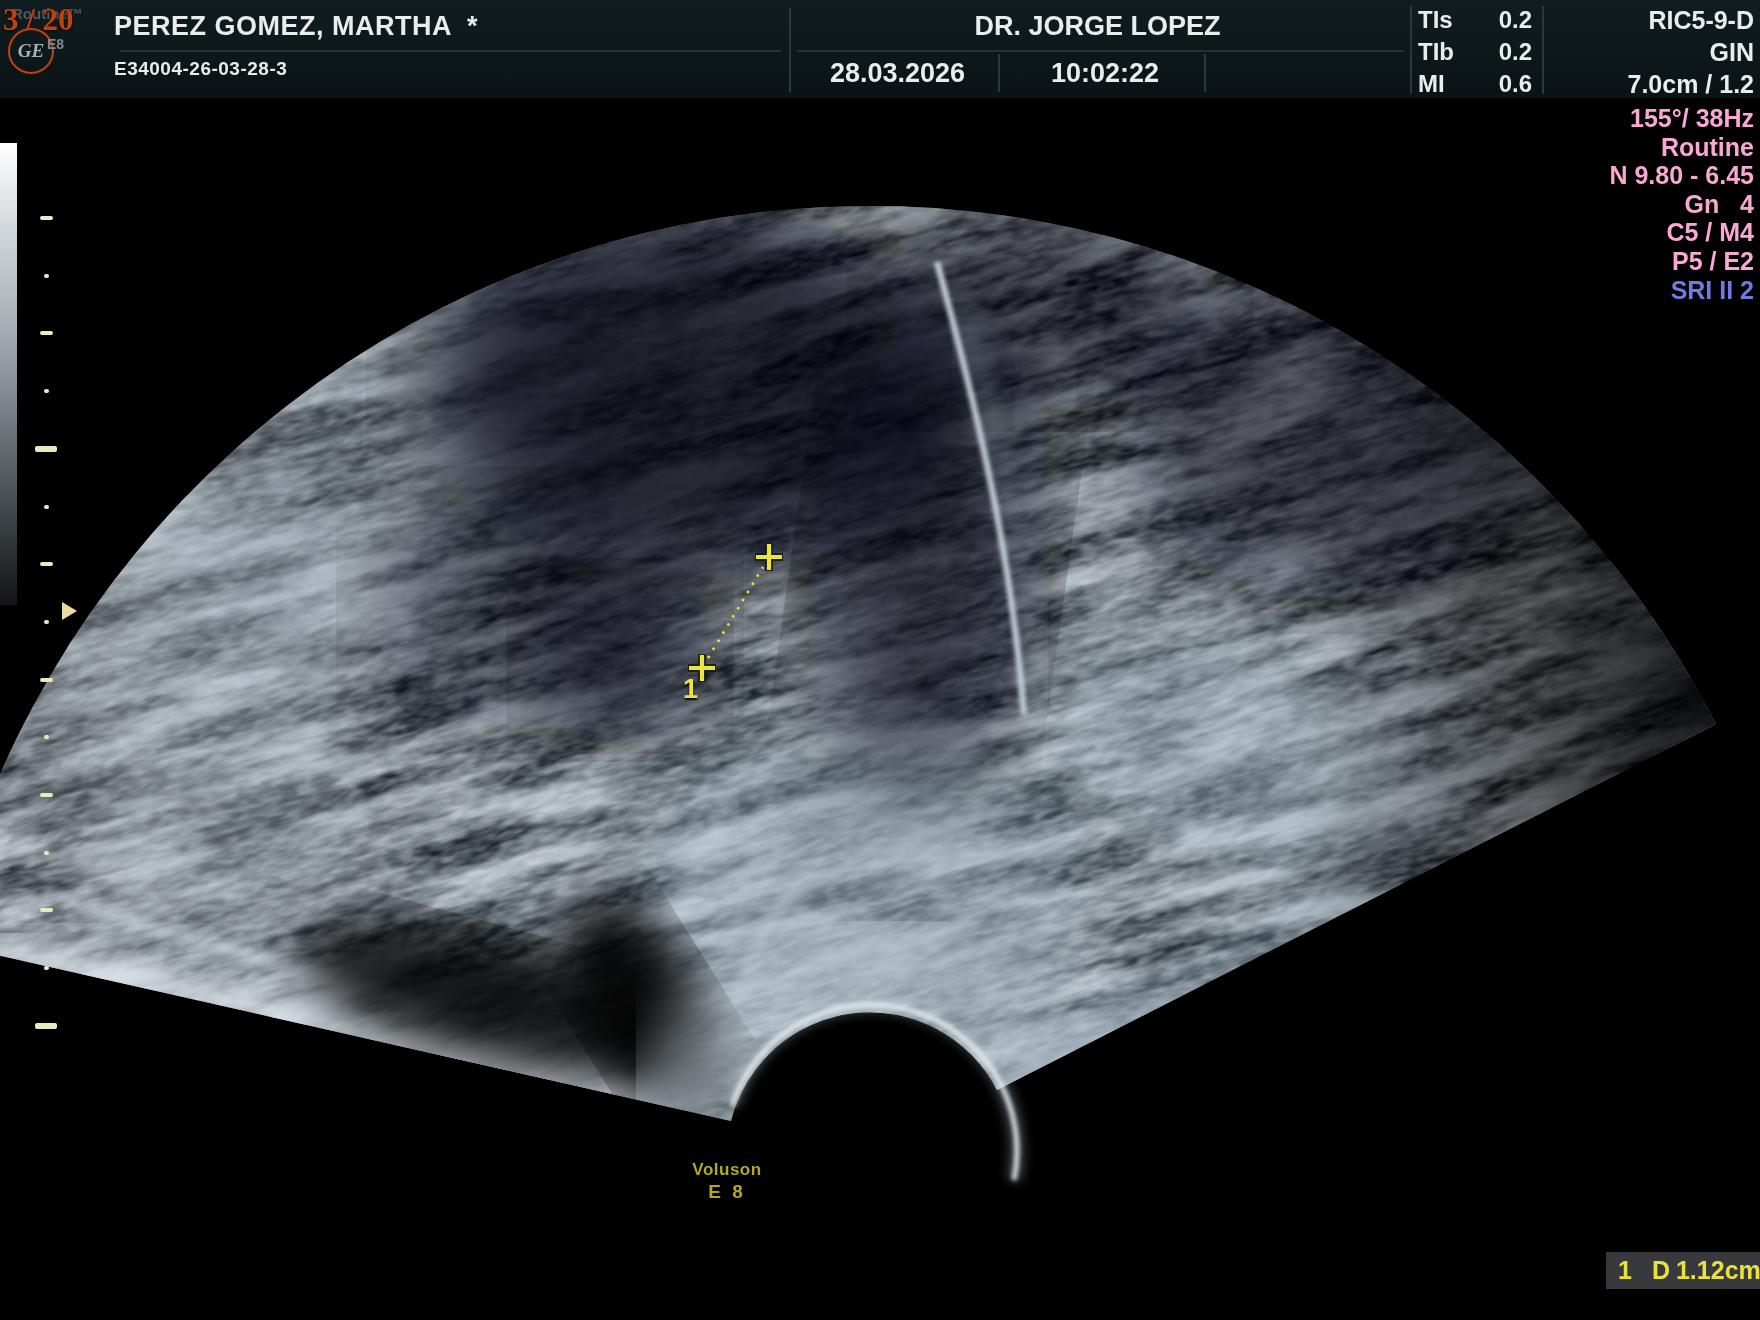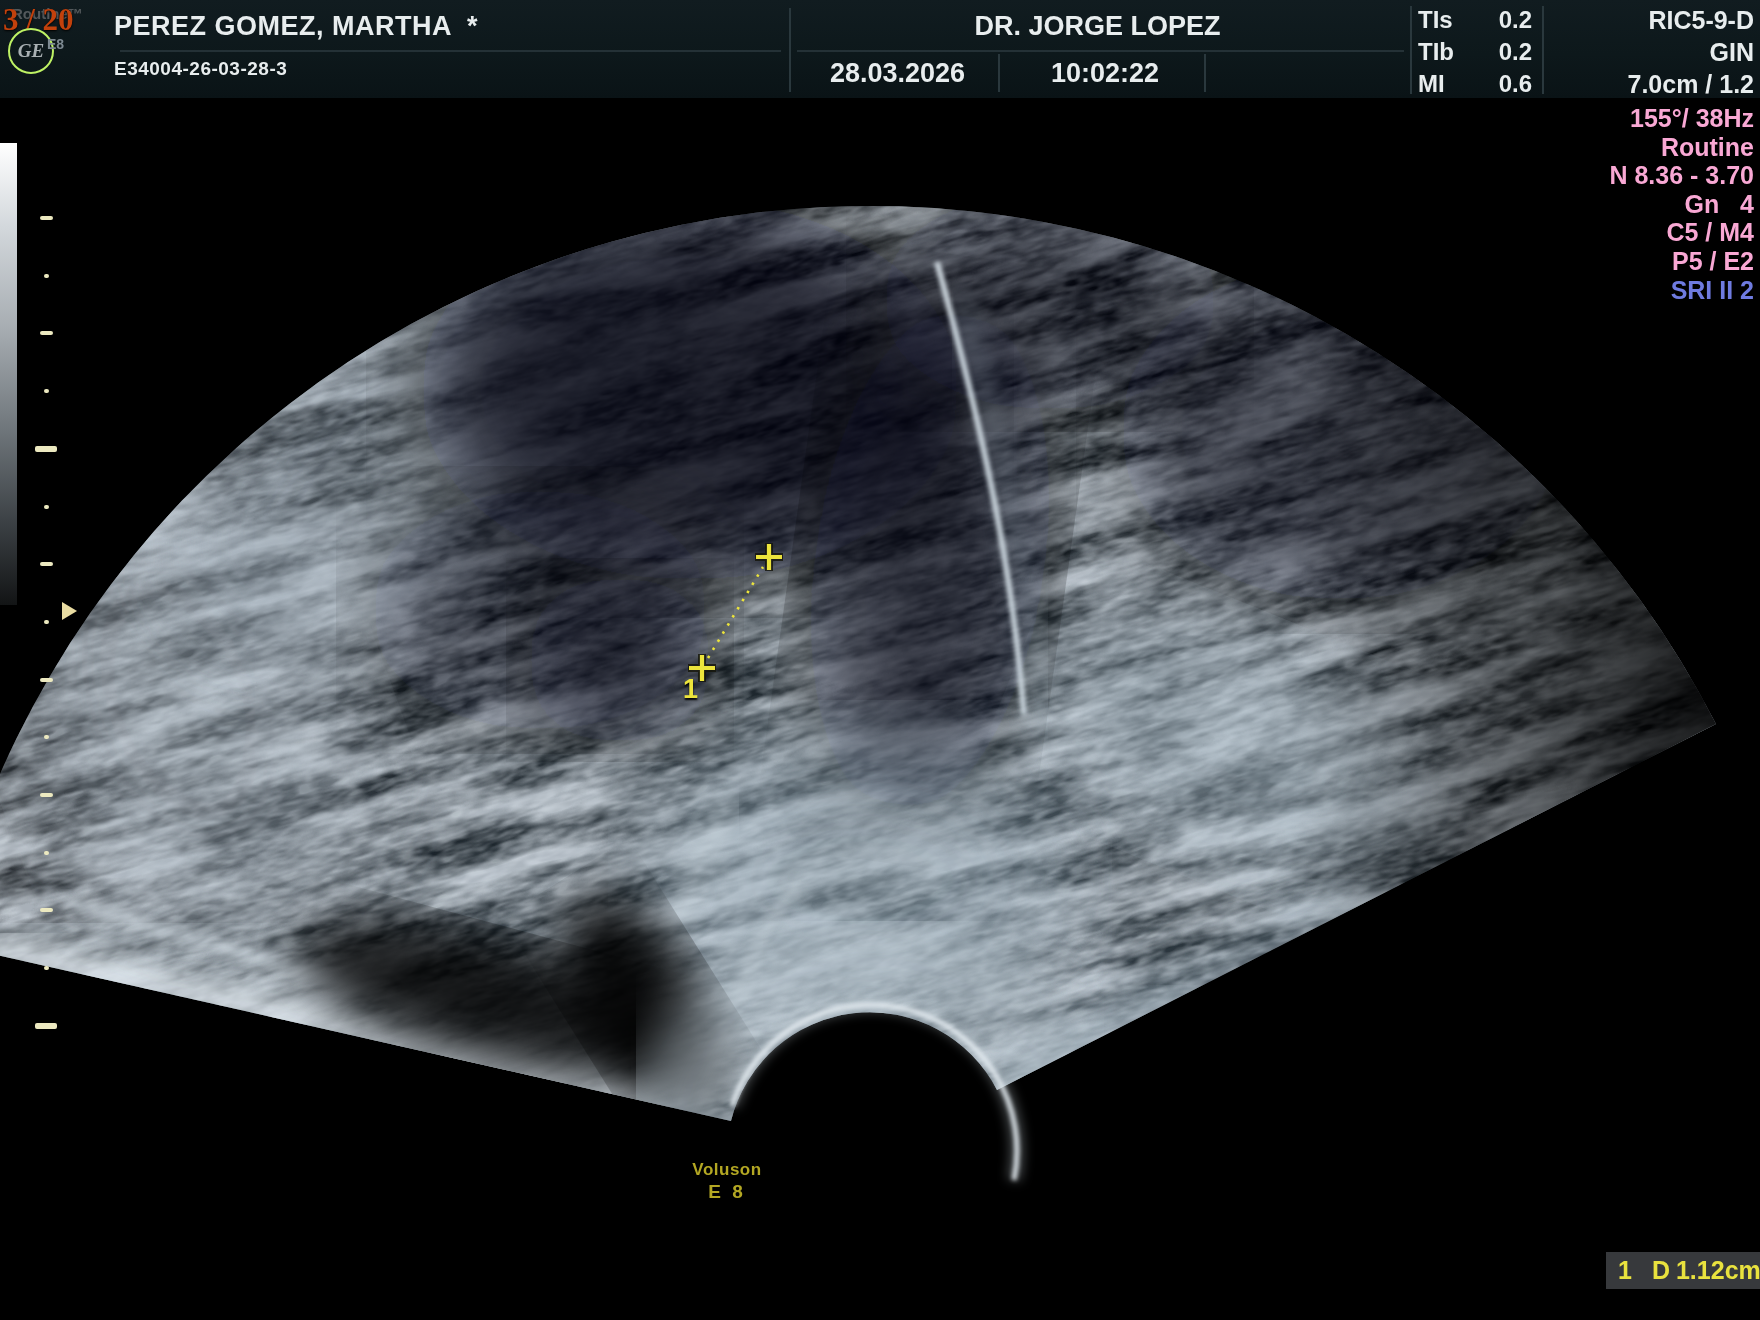--- a/index.html
+++ b/index.html
@@ -23,21 +23,21 @@
           color:#e8edee;font-weight:bold;font-size:24px;}
   .probe-block{left:1546px;top:4px;width:208px;text-align:right;}
   .pb-row{height:32px;line-height:32px;color:#e8edee;font-weight:bold;font-size:25px;white-space:pre;}
   
   .param-lines{right:6px;top:104px;width:360px;text-align:right;}
   .param-line{color:#f9a8d4;font-weight:bold;font-size:25px;line-height:28.6px;white-space:pre;}
   
   .wordmark{left:12px;top:5px;font-size:15px;font-weight:bold;color:#54595c;}
   .cine-counter{left:3px;top:2px;font-size:31px;font-weight:bold;color:#c2410c;
                 text-shadow:0 1px 2px #000;white-space:pre;font-family:Liberation Serif, serif;}
-  .ge-logo{left:8px;top:28px;width:42px;height:42px;border:2px solid #bef264;border-radius:50%;
+  .ge-logo{left:8px;top:28px;width:42px;height:42px;border:2px solid #c2410c;border-radius:50%;
            display:flex;align-items:center;justify-content:center;}
   .ge-logo span{font-family:"Liberation Serif",serif;font-style:italic;font-weight:bold;
                 font-size:19px;color:#a9b0b3;}
   .model-small{left:47px;top:36px;font-size:14px;font-weight:bold;color:#7e8a92;}
   
   .graybar{left:0;top:143px;width:17px;height:462px;
     background:linear-gradient(180deg,#ffffff 0%,#d3d8dc 18%,#a7adb2 40%,#6f767b 62%,#3c4145 82%,#121415 100%);}
   .tick{position:absolute;background:#ece9c0;border-radius:2px;}
   .focus-arrow{left:62px;top:602px;width:0;height:0;
     border-top:9px solid transparent;border-bottom:9px solid transparent;border-left:15px solid #e9dca2;}
@@ -202,21 +202,21 @@
   <div class="abs wordmark">Routine™</div>
   <div class="abs cine-counter">3 / 20</div>
   <div class="abs ge-logo">
     <span>GE</span>
   </div>
   <div class="abs model-small">E8</div>
 
   <div class="abs param-lines">
       <div class="param-line">155°/ 38Hz</div>
       <div class="param-line">Routine</div>
-      <div class="param-line">N 8.36 - 3.70</div>
+      <div class="param-line">N 9.80 - 6.45</div>
       <div class="param-line">Gn   4</div>
       <div class="param-line">C5 / M4</div>
       <div class="param-line">P5 / E2</div>
       <div class="param-line" style="color: rgb(111, 123, 224);">SRI II 2</div>
     </div>
 
   <div class="abs graybar"></div>
   <div class="abs">
       <div class="tick" style="left: 39.5px; top: 216px; width: 13px; height: 4px;"></div>
       <div class="tick" style="left: 43.5px; top: 274px; width: 5px; height: 4px;"></div>

